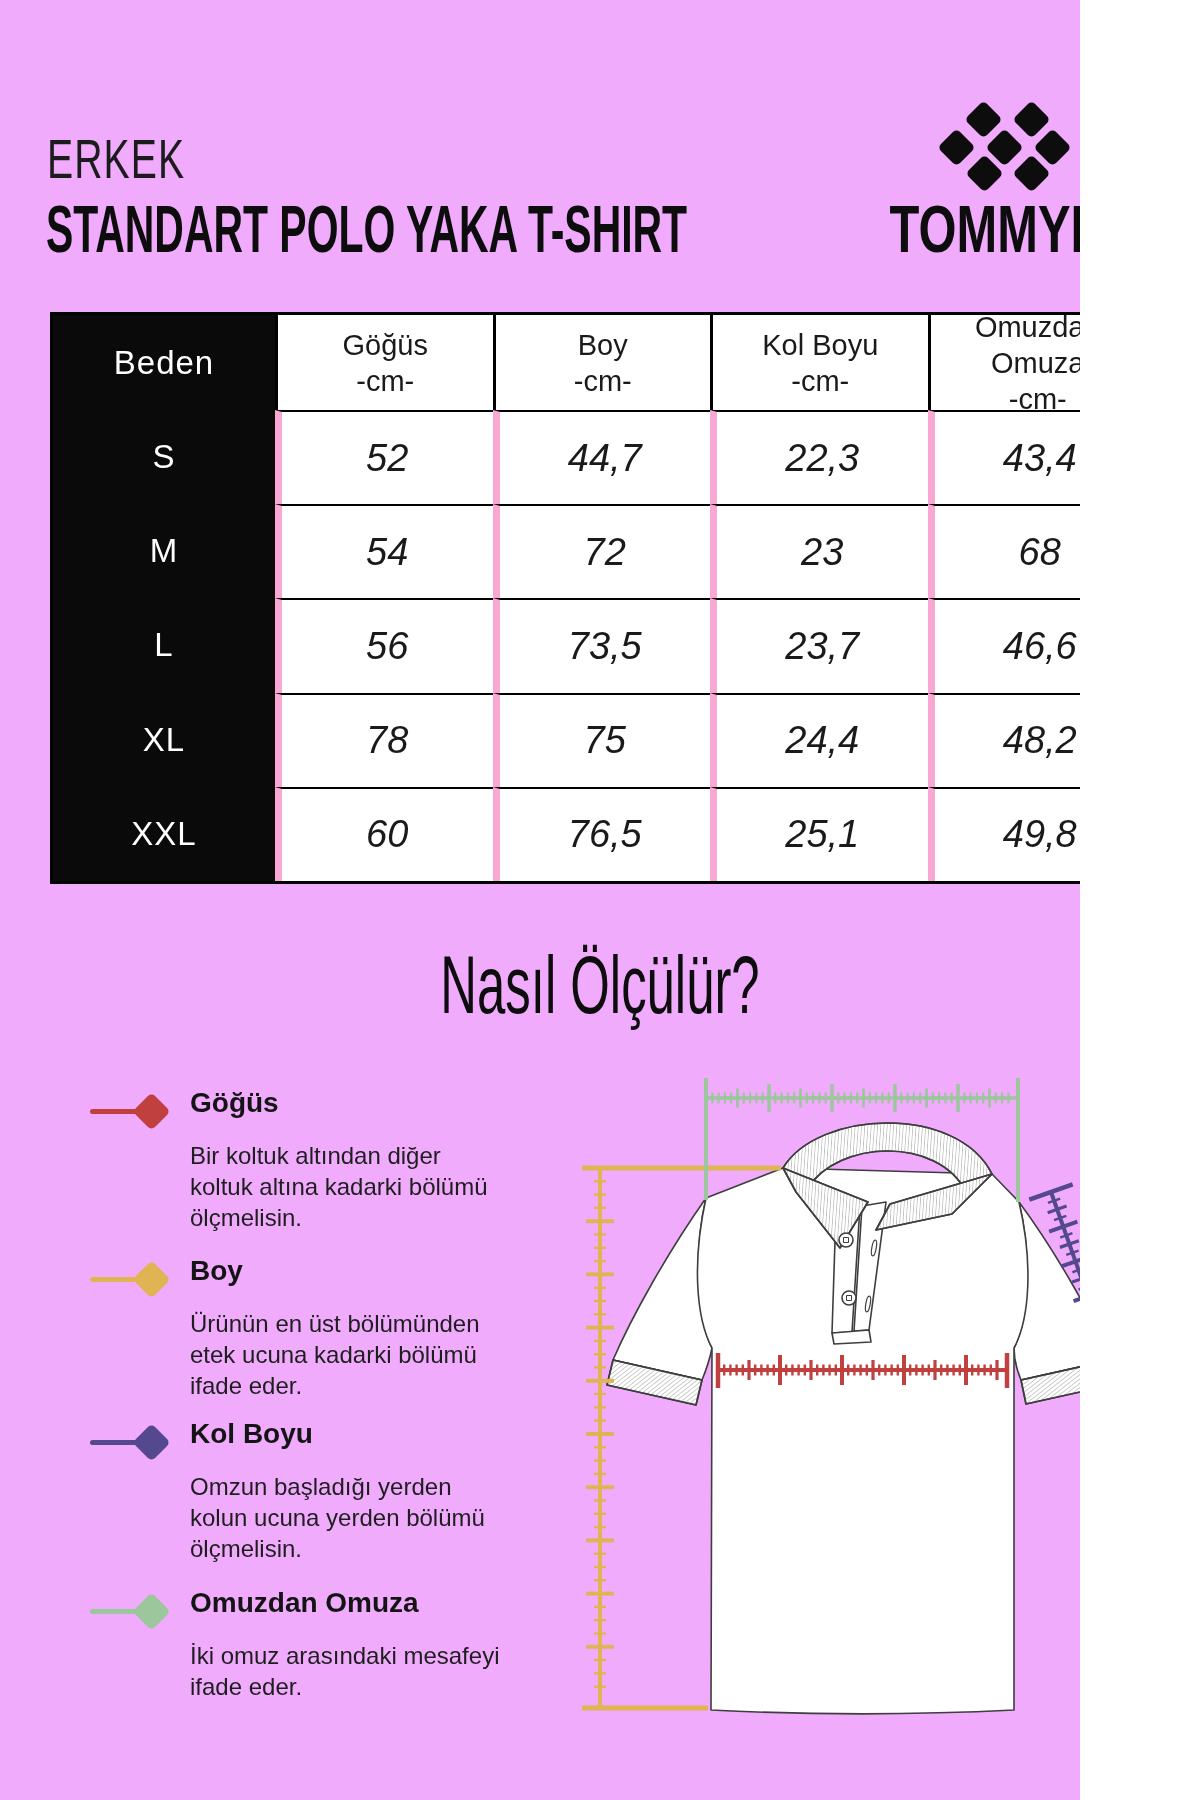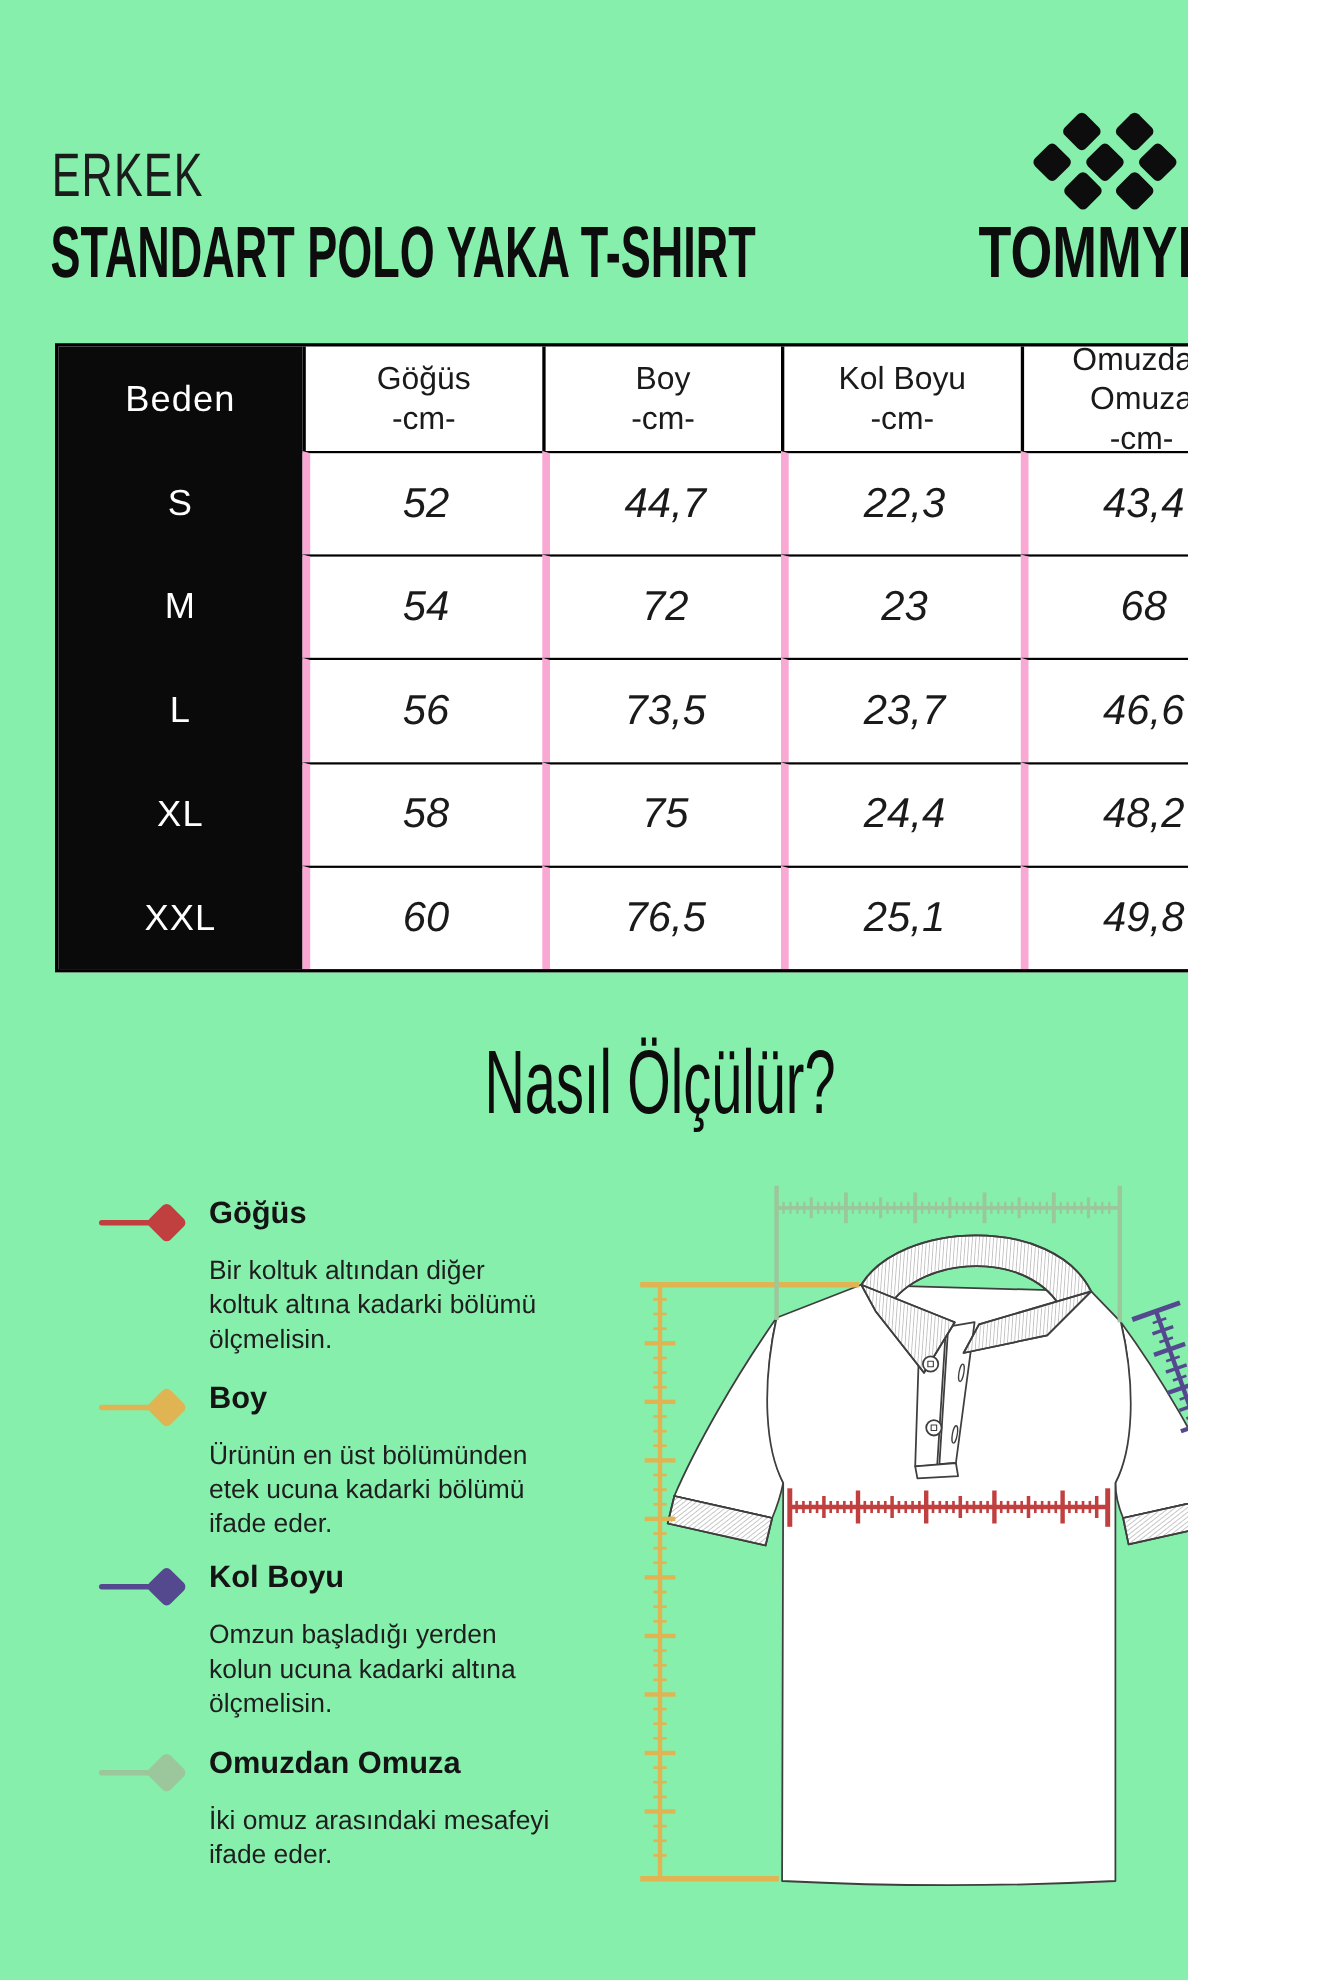--- a/index.html
+++ b/index.html
@@ -1,16 +1,16 @@
 <!DOCTYPE html>
 <html><head>
 <meta charset="utf-8">
 <style>
   html,body{margin:0;padding:0;background:#fff;}
-  .page{position:relative;width:1080px;height:1800px;background:#86efac;
+  .page{position:relative;width:1080px;height:1800px;background:#f0abfc;
         font-family:"Liberation Sans",sans-serif;color:#111;overflow:hidden;}
 
   
   .category{position:absolute;left:47px;top:131px;font-size:56px;line-height:56px;
     font-weight:400;letter-spacing:1.5px;color:#1c1c1c;white-space:nowrap;
     transform:scaleX(.70);transform-origin:left top;}
   .product-title{position:absolute;left:46px;top:196px;font-size:66px;line-height:66px;
     font-weight:800;color:#0d0d0d;white-space:nowrap;
     transform:scaleX(.62);transform-origin:left top;}
   .logo-diamond{position:absolute;width:27px;height:27px;border-radius:5px;
@@ -102,21 +102,21 @@
     <div class="vcell">54</div>
     <div class="vcell">72</div>
     <div class="vcell">23</div>
     <div class="vcell">68</div>
 
     <div class="vcell">56</div>
     <div class="vcell">73,5</div>
     <div class="vcell">23,7</div>
     <div class="vcell">46,6</div>
 
-    <div class="vcell">58</div>
+    <div class="vcell">78</div>
     <div class="vcell">75</div>
     <div class="vcell">24,4</div>
     <div class="vcell">48,2</div>
 
     <div class="vcell">60</div>
     <div class="vcell">76,5</div>
     <div class="vcell">25,1</div>
     <div class="vcell">49,8</div>
   </div>
 
@@ -138,21 +138,21 @@
       <div class="m-name">Boy</div>
       <div class="m-desc">Ürünün en üst bölümünden etek ucuna kadarki bölümü ifade eder.</div>
     </div>
   </div>
 
   <div class="measure-item" style="top:1417px;">
     <span class="m-connector" style="background: rgb(84, 72, 143);"></span>
     <span class="m-diamond" style="background: rgb(84, 72, 143);"></span>
     <div class="m-text">
       <div class="m-name">Kol Boyu</div>
-      <div class="m-desc">Omzun başladığı yerden kolun ucuna kadarki altına ölçmelisin.</div>
+      <div class="m-desc">Omzun başladığı yerden kolun ucuna yerden bölümü ölçmelisin.</div>
     </div>
   </div>
 
   <div class="measure-item" style="top:1586px;">
     <span class="m-connector" style="background: rgb(156, 198, 155);"></span>
     <span class="m-diamond" style="background: rgb(156, 198, 155);"></span>
     <div class="m-text">
       <div class="m-name">Omuzdan Omuza</div>
       <div class="m-desc">İki omuz arasındaki mesafeyi ifade eder.</div>
     </div>

